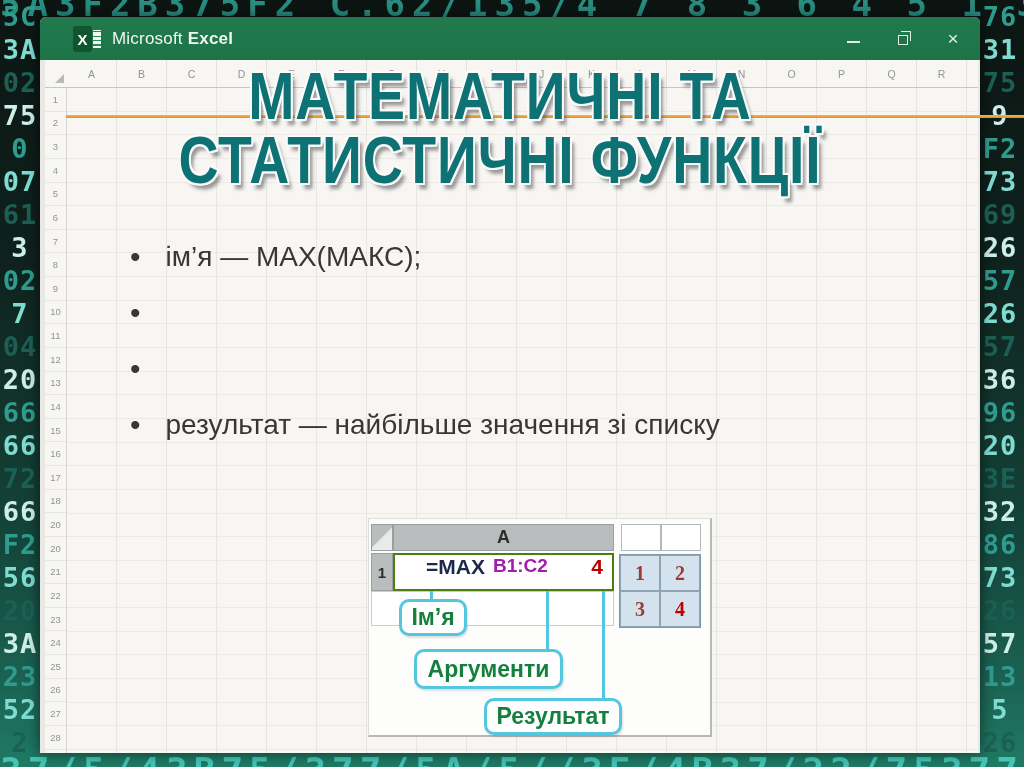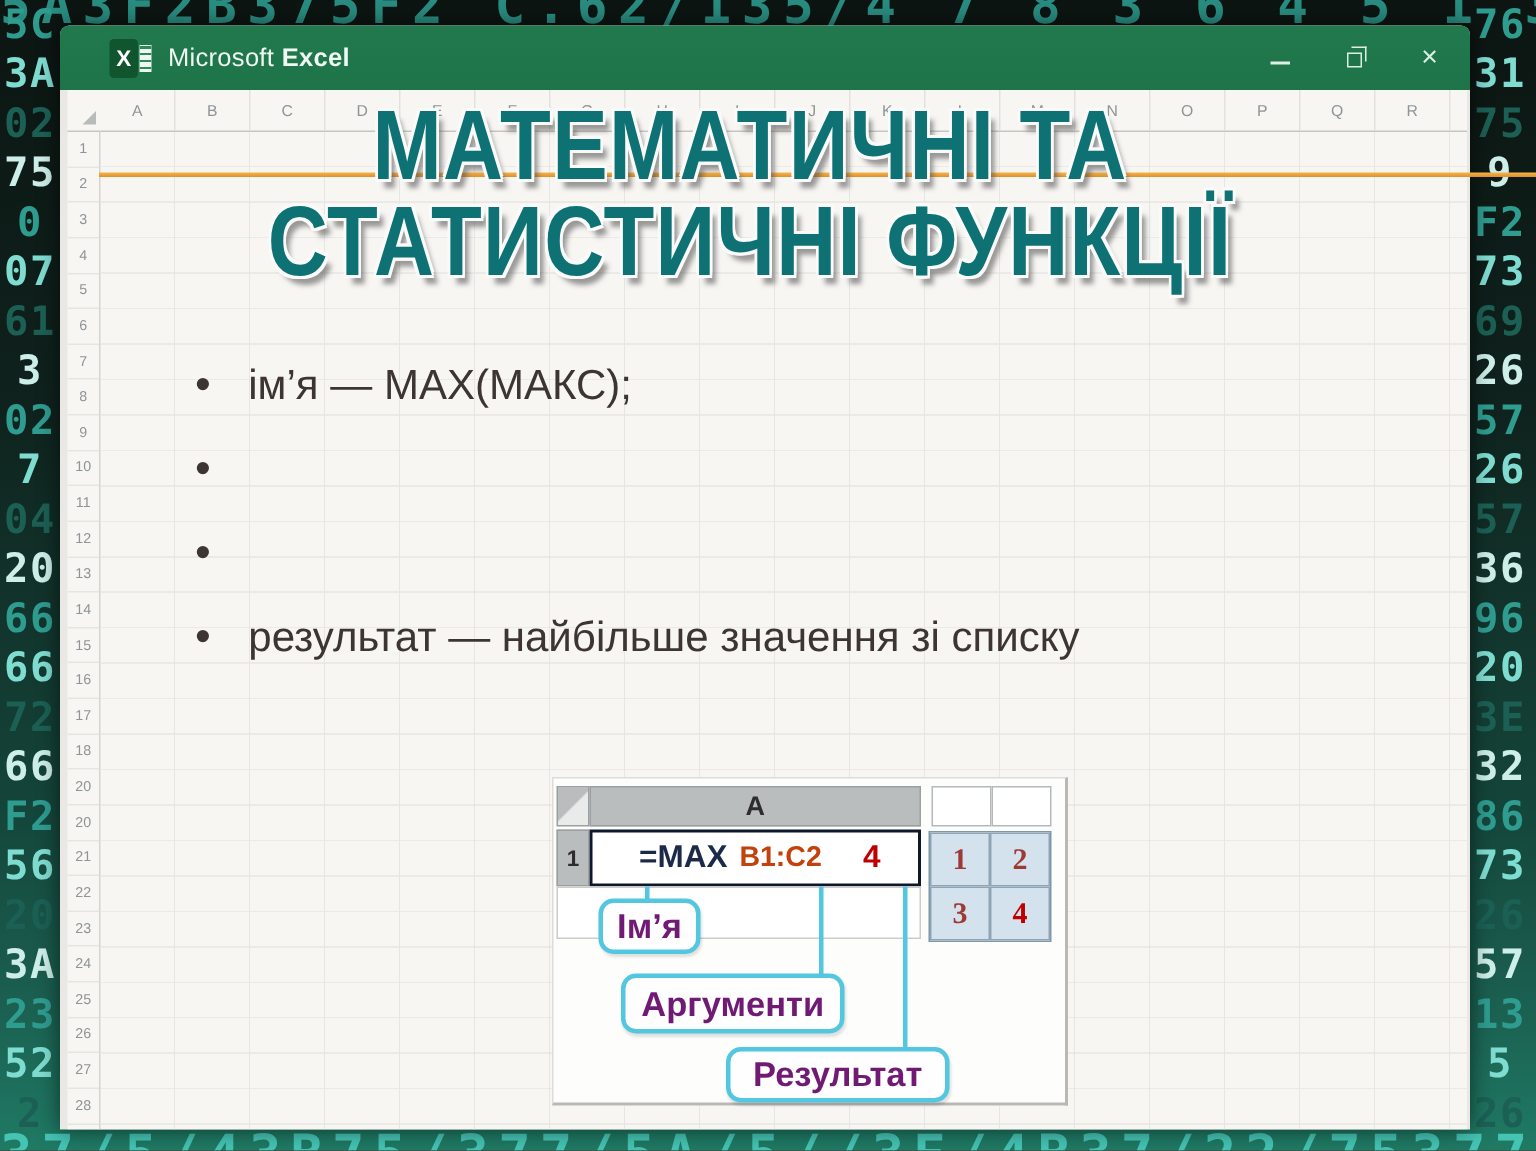--- a/index.html
+++ b/index.html
@@ -88,40 +88,40 @@
                  background:linear-gradient(135deg,#b9bdbe 48%,#e9ebea 52%); border:1px solid #9aa0a2; }
   .mini-colhead { position:absolute; left:24px; top:5px; width:221px; height:27px; background:#b9bdbe;
                   border:1px solid #9aa0a2; display:flex; align-items:center; justify-content:center;
                   font-weight:bold; font-size:18px; color:#2d2d2d; }
   .mini-h-small1 { position:absolute; left:252px; top:5px; width:40px; height:27px; background:#fff; border:1px solid #b3b8ba; }
   .mini-h-small2 { position:absolute; left:292px; top:5px; width:40px; height:27px; background:#fff; border:1px solid #b3b8ba; }
   .mini-rowhead { position:absolute; left:2px; top:34px; width:22px; height:38px; background:#b9bdbe;
                   border:1px solid #9aa0a2; display:flex; align-items:center; justify-content:center;
                   font-weight:bold; font-size:15px; color:#2d2d2d; }
   .formula-cell { position:absolute; left:24px; top:34px; width:221px; height:38px; background:#fff;
-                  border:2px solid #0f172a; display:flex; align-items:center; padding:0 25px 0 31px; }
+                  border:2px solid #4d7c0f; display:flex; padding:0 9px 0 31px; }
   .f-name { font-weight:bold; font-size:21px; color:#1c2a49; }
-  .f-args { font-weight:bold; font-size:19px; color:#c2410c; margin-left:8px; }
+  .f-args { font-weight:bold; font-size:19px; color:#a21caf; margin-left:8px; }
   .f-result { font-weight:bold; font-size:21px; color:#c00000; margin-left:auto; }
   .empty-row { position:absolute; left:2px; top:72px; width:243px; height:35px; background:#fff; border:1px solid #ccccc8; }
   #range-grid { position:absolute; left:250px; top:35px; display:grid; grid-template-columns:40px 40px; grid-auto-rows:36px;
                 border:1px solid #7f98a8; }
   .range-cell { background:#d3e2ec; border:1px solid #8fa5b5; display:flex; align-items:center; justify-content:center;
                 font-weight:bold; font-size:20px; color:#9e3a36; font-family:"Liberation Serif", serif; }
   .range-cell.hot { color:#c00000; }
   .conn { position:absolute; width:3px; background:#53c6e0; }
   #conn-name   { left:61px;  top:72px; height:12px; }
   #conn-args   { left:177px; top:72px; height:60px; }
   #conn-result { left:233px; top:72px; height:110px; }
   .callout { position:absolute; background:#fefefe; border:3px solid #53c6e0; border-radius:10px;
              display:flex; align-items:center; justify-content:center;
-             color:#701a75; font-weight:bold; font-size:23px; box-shadow:1px 2px 2px rgba(0,0,0,.12); }
+             color:#15803d; font-weight:bold; font-size:23px; box-shadow:1px 2px 2px rgba(0,0,0,.12); }
   #callout-name   { left:30px;  top:80px;  width:68px;  height:37px; }
   #callout-args   { left:45px;  top:130px; width:149px; height:40px; }
-  #callout-result { left:115px; top:179px; width:149px; height:37px; }
+  #callout-result { left:115px; top:179px; width:138px; height:37px; }
 </style>
 </head>
 <body>
 
 <div id="stage">
 
   <div class="bg-strip bg-top">5A3F2B375F2 C.62/135/4 7 8 3 6 4 5 1 3 8 2 6</div>
   <div class="bg-strip digit-col bg-left">
       <div>5C</div>
       <div>3A</div>

